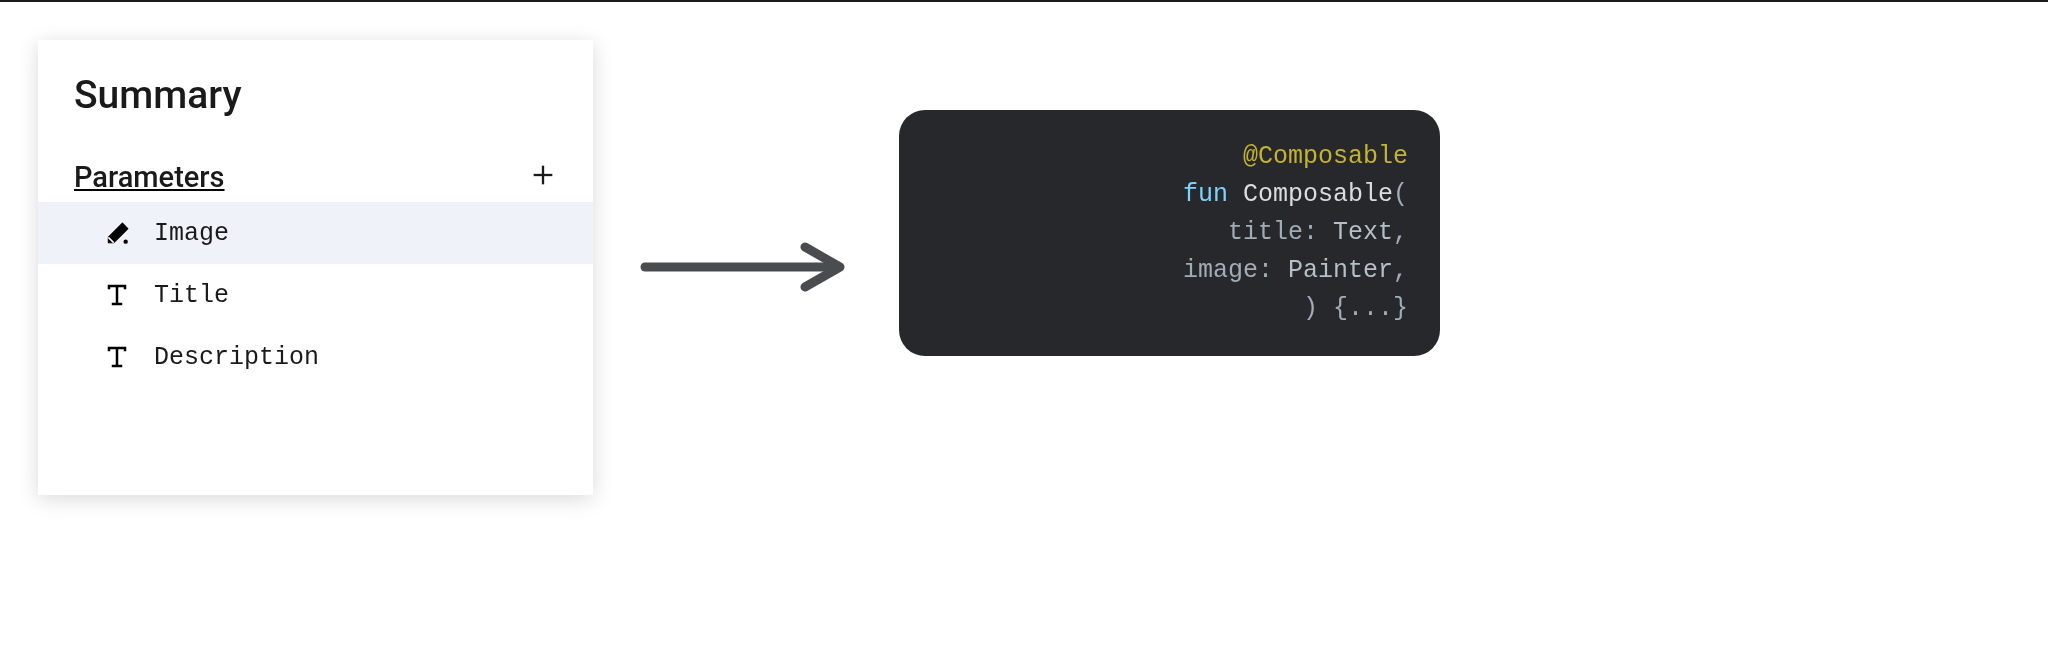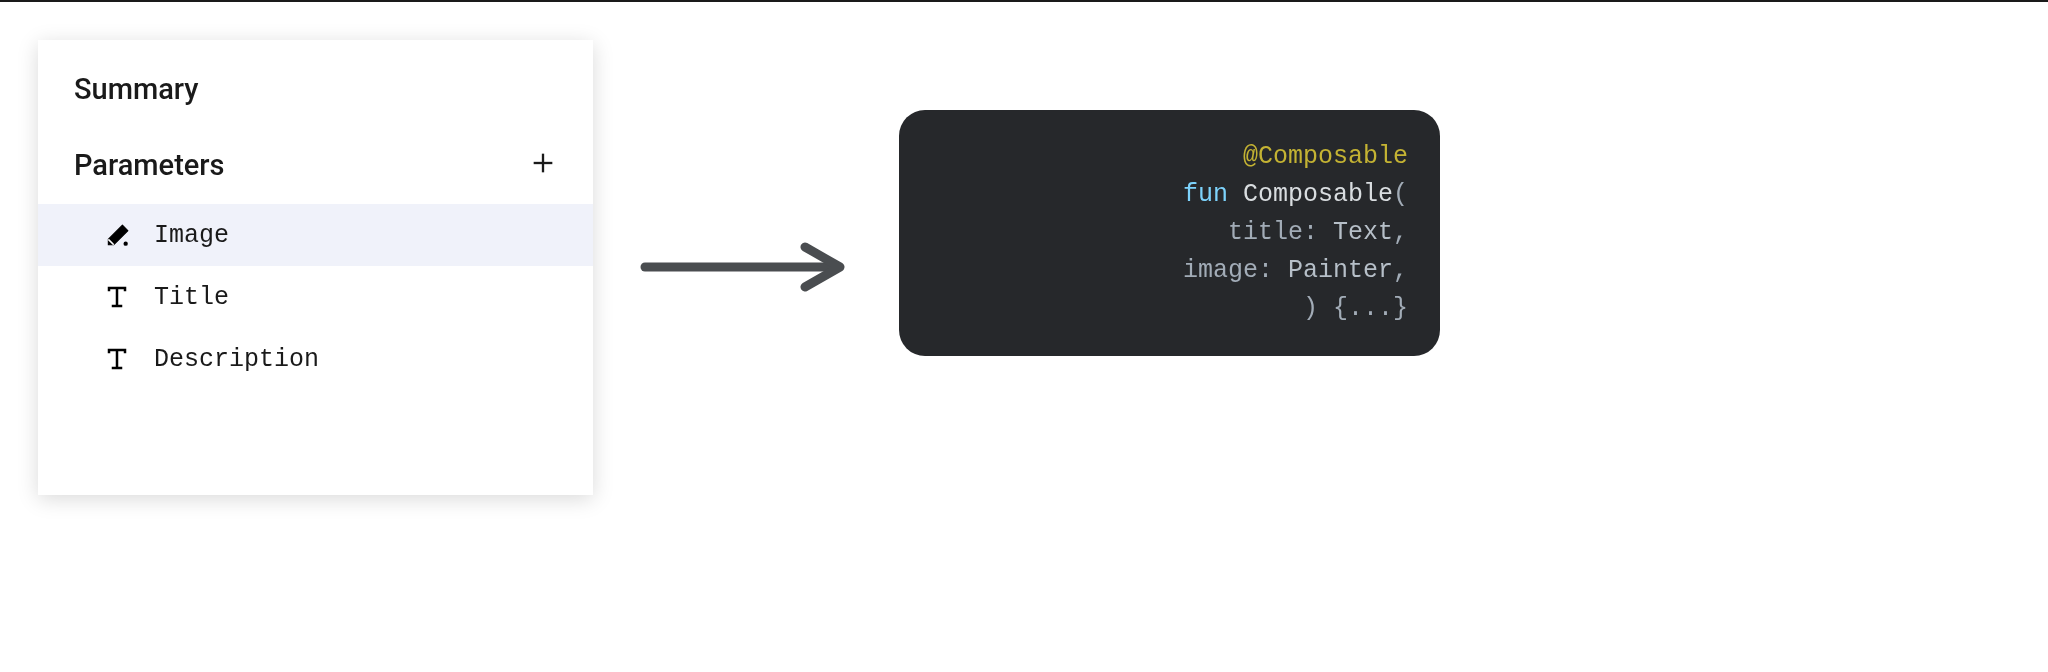--- a/index.html
+++ b/index.html
@@ -17,33 +17,34 @@
       left: 38px;
       top: 38px;
       width: 555px;
       height: 455px;
       background: #ffffff;
       box-shadow: 0 4px 20px rgba(0,0,0,0.15);
       padding-top: 32px;
     }
     
     .summary-heading {
-      font-size: 29px;
+      font-size: 39px;
       font-weight: 500;
       color: #1a1a1a;
       padding: 0 36px;
       margin-bottom: 42px;
     }
     
     .parameters-row {
       display: flex;
       align-items: center;
       justify-content: space-between;
       padding: 0 36px;
-      margin-bottom: 22px;
+      margin-bottom: 8px;
+      text-decoration: underline;
     }
     
     .parameters-heading {
       font-size: 29px;
       font-weight: 500;
       color: #1a1a1a;
     }
     
     .plus-icon {
       width: 28px;

